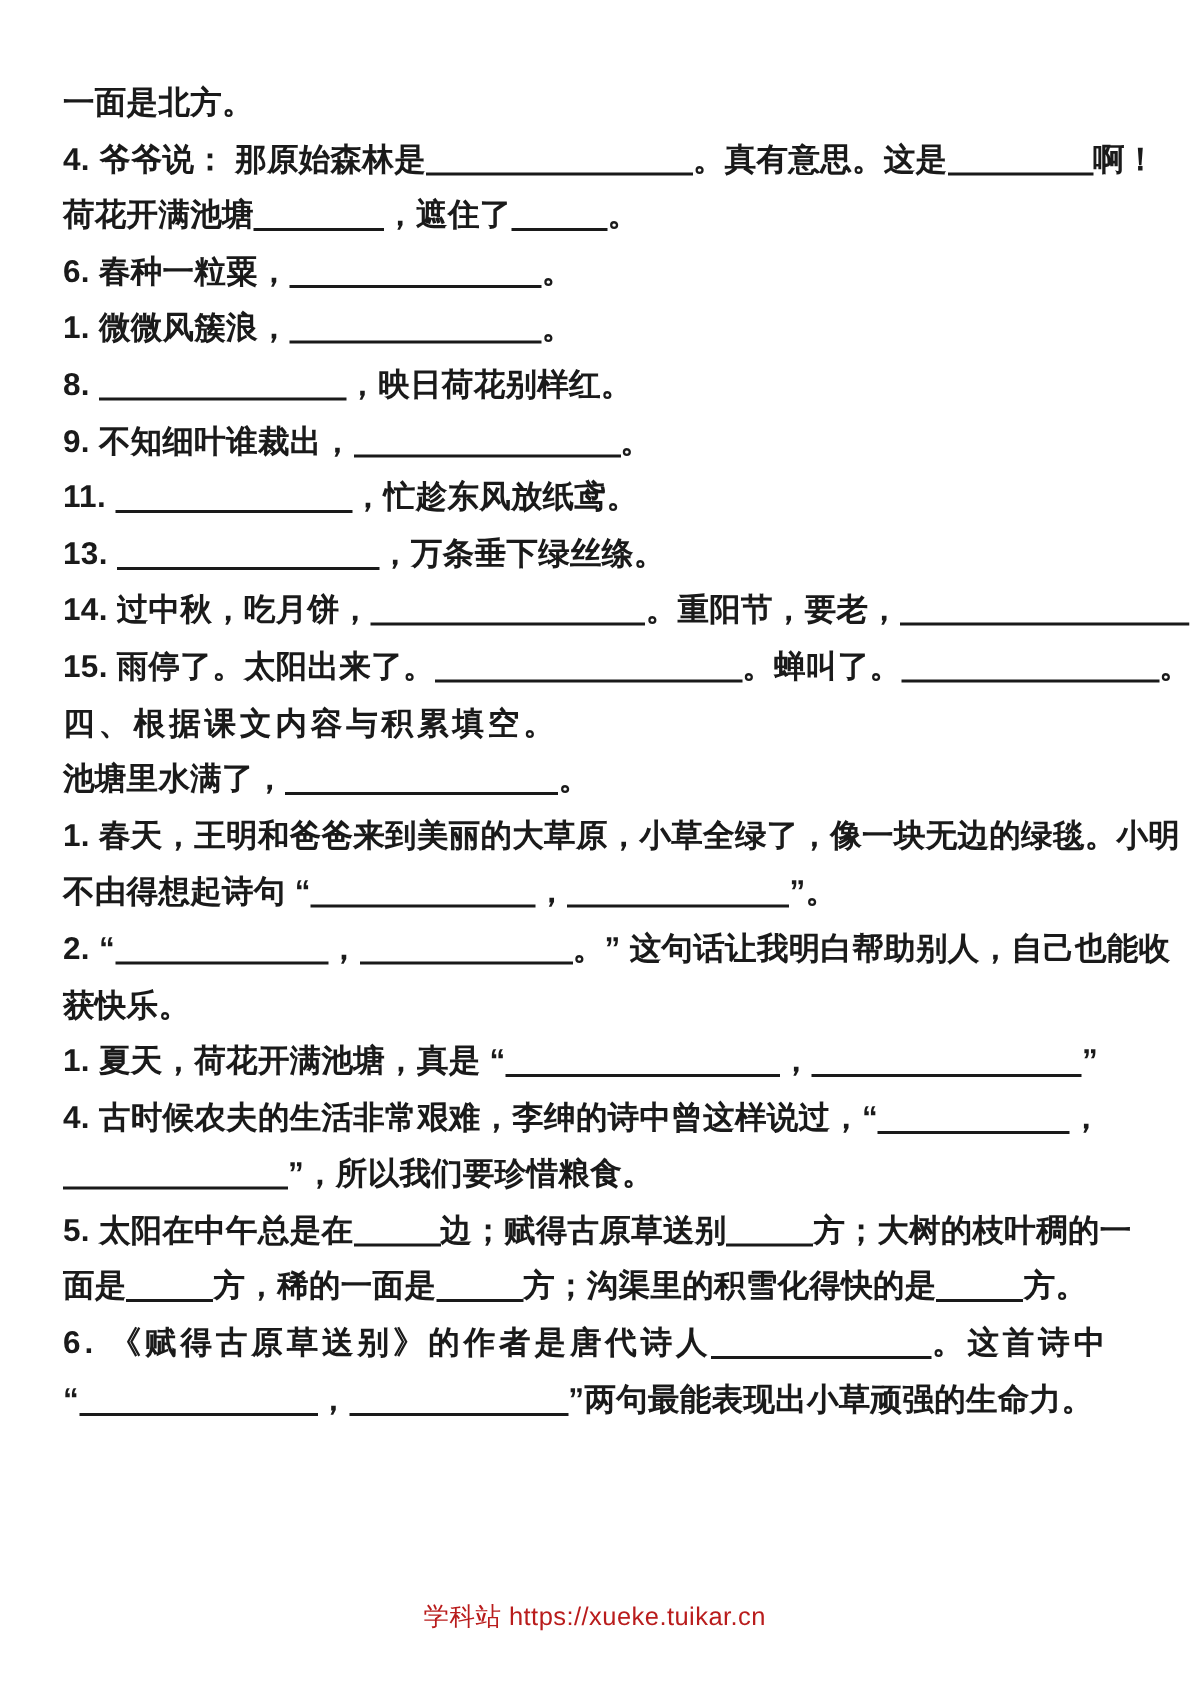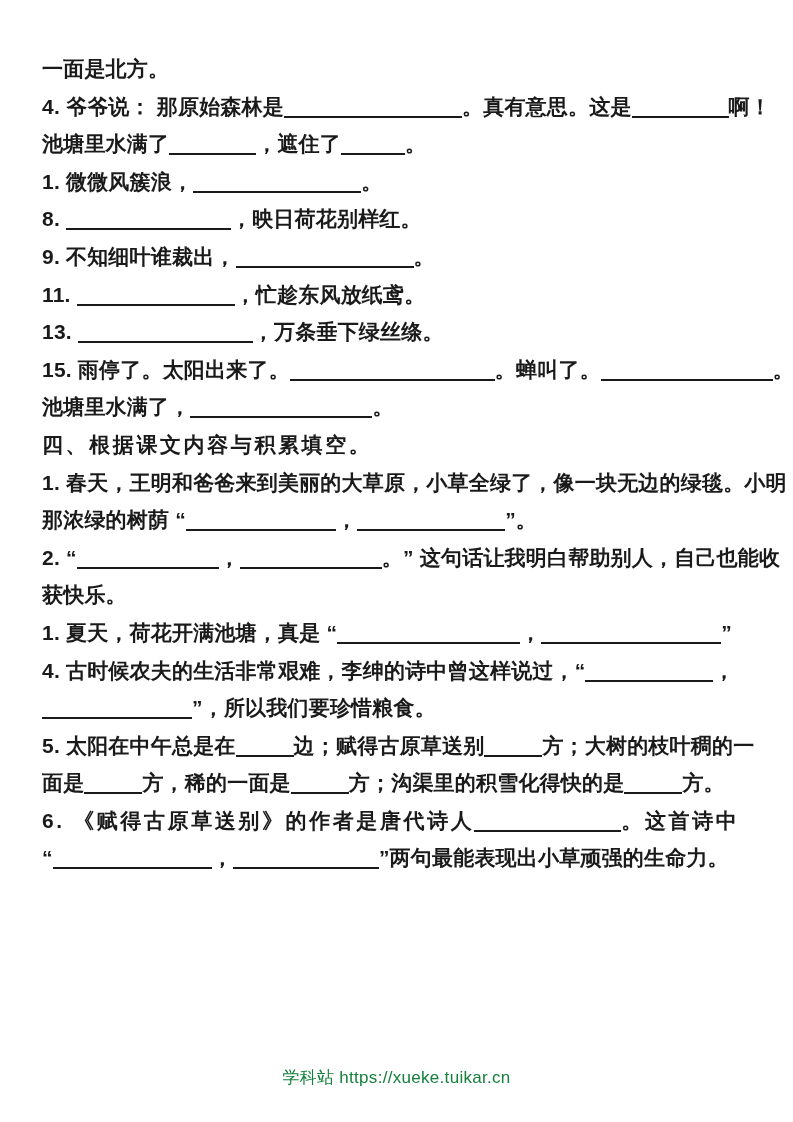--- a/index.html
+++ b/index.html
@@ -50,35 +50,37 @@
     letter-spacing: 0.3px;
   }
 </style>
 </head>
 <body>
 
 <div class="page">
   <div class="content">
       <div class="line"><span>一面是北方。</span></div>
       <div class="line"><span>4. 爷爷说： 那原始森林是</span><span class="blank" style="width: 178px; border-bottom-color: rgb(26, 26, 26);"></span><span>。真有意思。这是</span><span class="blank" style="width: 97px; border-bottom-color: rgb(26, 26, 26);"></span><span>啊！</span></div>
-      <div class="line"><span>池塘里水满了</span><span class="blank" style="width: 87px; border-bottom-color: rgb(26, 26, 26);"></span><span>，遮住了</span><span class="blank" style="width: 64px; border-bottom-color: rgb(26, 26, 26);"></span><span>。</span></div>
+      <div class="line"><span>荷花开满池塘</span><span class="blank" style="width: 87px; border-bottom-color: rgb(26, 26, 26);"></span><span>，遮住了</span><span class="blank" style="width: 64px; border-bottom-color: rgb(26, 26, 26);"></span><span>。</span></div>
+      <div class="line"><span>6. 春种一粒粟，</span><span class="blank" style="width: 168px; border-bottom-color: rgb(26, 26, 26);"></span><span>。</span></div>
       <div class="line"><span>1. 微微风簇浪，</span><span class="blank" style="width: 168px; border-bottom-color: rgb(26, 26, 26);"></span><span>。</span></div>
       <div class="line"><span>8. </span><span class="blank" style="width: 165px; border-bottom-color: rgb(26, 26, 26);"></span><span>，映日荷花别样红。</span></div>
       <div class="line"><span>9. 不知细叶谁裁出，</span><span class="blank" style="width: 178px; border-bottom-color: rgb(26, 26, 26);"></span><span>。</span></div>
       <div class="line"><span>11. </span><span class="blank" style="width: 158px; border-bottom-color: rgb(26, 26, 26);"></span><span>，忙趁东风放纸鸢。</span></div>
       <div class="line"><span>13. </span><span class="blank" style="width: 175px; border-bottom-color: rgb(26, 26, 26);"></span><span>，万条垂下绿丝绦。</span></div>
+      <div class="line"><span>14. 过中秋，吃月饼，</span><span class="blank" style="width: 183px; border-bottom-color: rgb(26, 26, 26);"></span><span>。重阳节，要老，</span><span class="blank" style="width: 200px; border-bottom-color: rgb(26, 26, 26);"></span></div>
       <div class="line"><span>15. 雨停了。太阳出来了。</span><span class="blank" style="width: 205px; border-bottom-color: rgb(26, 26, 26);"></span><span>。蝉叫了。</span><span class="blank" style="width: 172px; border-bottom-color: rgb(26, 26, 26);"></span><span>。</span></div>
+      <div class="line spread"><span>四、根据课文内容与积累填空。</span></div>
       <div class="line"><span>池塘里水满了，</span><span class="blank" style="width: 182px; border-bottom-color: rgb(26, 26, 26);"></span><span>。</span></div>
-      <div class="line spread"><span>四、根据课文内容与积累填空。</span></div>
       <div class="line"><span>1. 春天，王明和爸爸来到美丽的大草原，小草全绿了，像一块无边的绿毯。小明</span></div>
-      <div class="line"><span>那浓绿的树荫 “</span><span class="blank" style="width: 150px; border-bottom-color: rgb(26, 26, 26);"></span><span>，</span><span class="blank" style="width: 148px; border-bottom-color: rgb(26, 26, 26);"></span><span>”。</span></div>
+      <div class="line"><span>不由得想起诗句 “</span><span class="blank" style="width: 150px; border-bottom-color: rgb(26, 26, 26);"></span><span>，</span><span class="blank" style="width: 148px; border-bottom-color: rgb(26, 26, 26);"></span><span>”。</span></div>
       <div class="line"><span>2. “</span><span class="blank" style="width: 142px; border-bottom-color: rgb(26, 26, 26);"></span><span>，</span><span class="blank" style="width: 142px; border-bottom-color: rgb(26, 26, 26);"></span><span>。” 这句话让我明白帮助别人，自己也能收</span></div>
       <div class="line"><span>获快乐。</span></div>
       <div class="line"><span>1. 夏天，荷花开满池塘，真是 “</span><span class="blank" style="width: 183px; border-bottom-color: rgb(26, 26, 26);"></span><span>，</span><span class="blank" style="width: 180px; border-bottom-color: rgb(26, 26, 26);"></span><span>”</span></div>
       <div class="line"><span>4. 古时候农夫的生活非常艰难，李绅的诗中曾这样说过，“</span><span class="blank" style="width: 128px; border-bottom-color: rgb(26, 26, 26);"></span><span>，</span></div>
       <div class="line"><span class="blank" style="width: 150px; border-bottom-color: rgb(26, 26, 26);"></span><span>”，所以我们要珍惜粮食。</span></div>
       <div class="line"><span>5. 太阳在中午总是在</span><span class="blank" style="width: 58px; border-bottom-color: rgb(26, 26, 26);"></span><span>边；赋得古原草送别</span><span class="blank" style="width: 58px; border-bottom-color: rgb(26, 26, 26);"></span><span>方；大树的枝叶稠的一</span></div>
       <div class="line"><span>面是</span><span class="blank" style="width: 58px; border-bottom-color: rgb(26, 26, 26);"></span><span>方，稀的一面是</span><span class="blank" style="width: 58px; border-bottom-color: rgb(26, 26, 26);"></span><span>方；沟渠里的积雪化得快的是</span><span class="blank" style="width: 58px; border-bottom-color: rgb(26, 26, 26);"></span><span>方。</span></div>
       <div class="line spread"><span>6. 《赋得古原草送别》的作者是唐代诗人</span><span class="blank" style="width: 147px; border-bottom-color: rgb(26, 26, 26);"></span><span>。这首诗中</span></div>
       <div class="line"><span>“</span><span class="blank" style="width: 159px; border-bottom-color: rgb(26, 26, 26);"></span><span>，</span><span class="blank" style="width: 146px; border-bottom-color: rgb(26, 26, 26);"></span><span>”两句最能表现出小草顽强的生命力。</span></div>
     </div>
-  <div class="footer" style="color: #15803d;">学科站 https://xueke.tuikar.cn</div>
+  <div class="footer" style="color: #b91c1c;">学科站 https://xueke.tuikar.cn</div>
 </div>
 
 </body></html>

